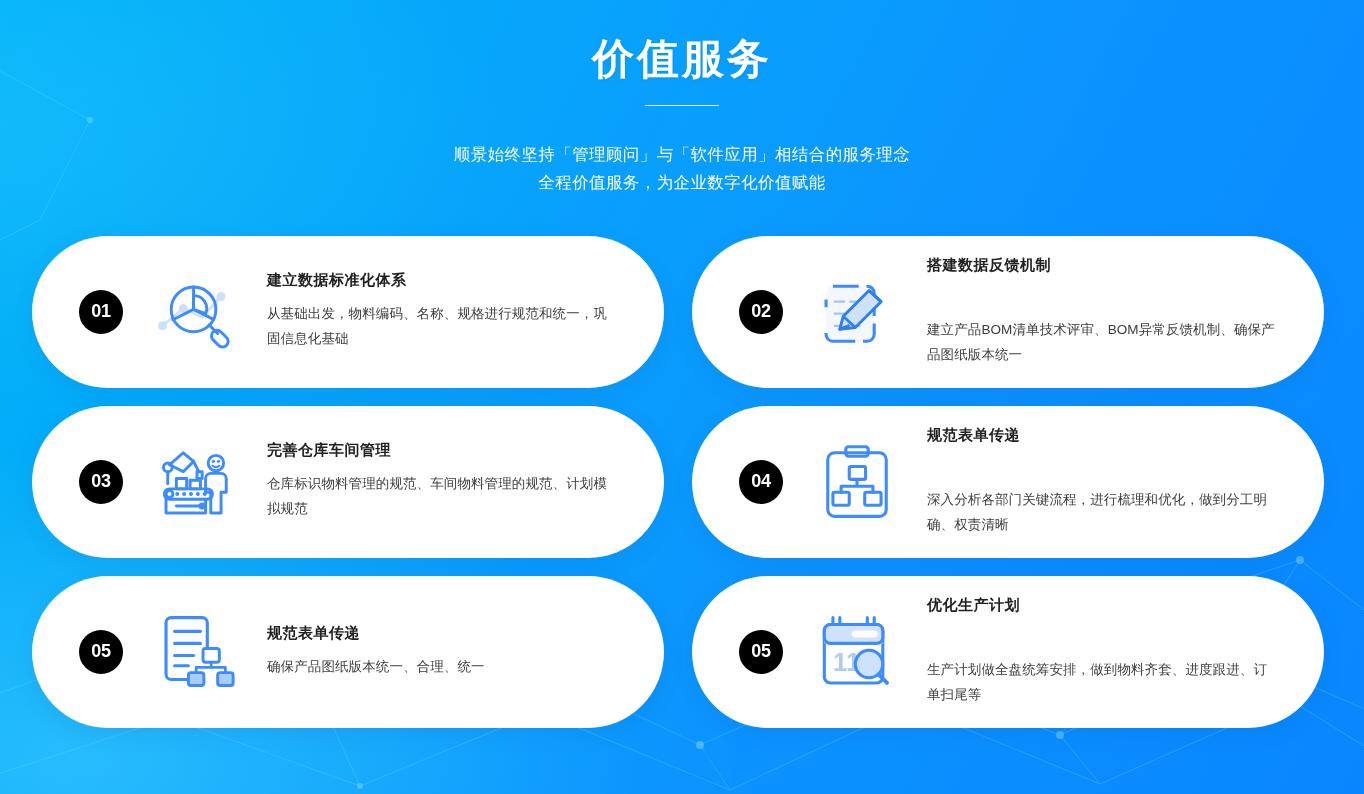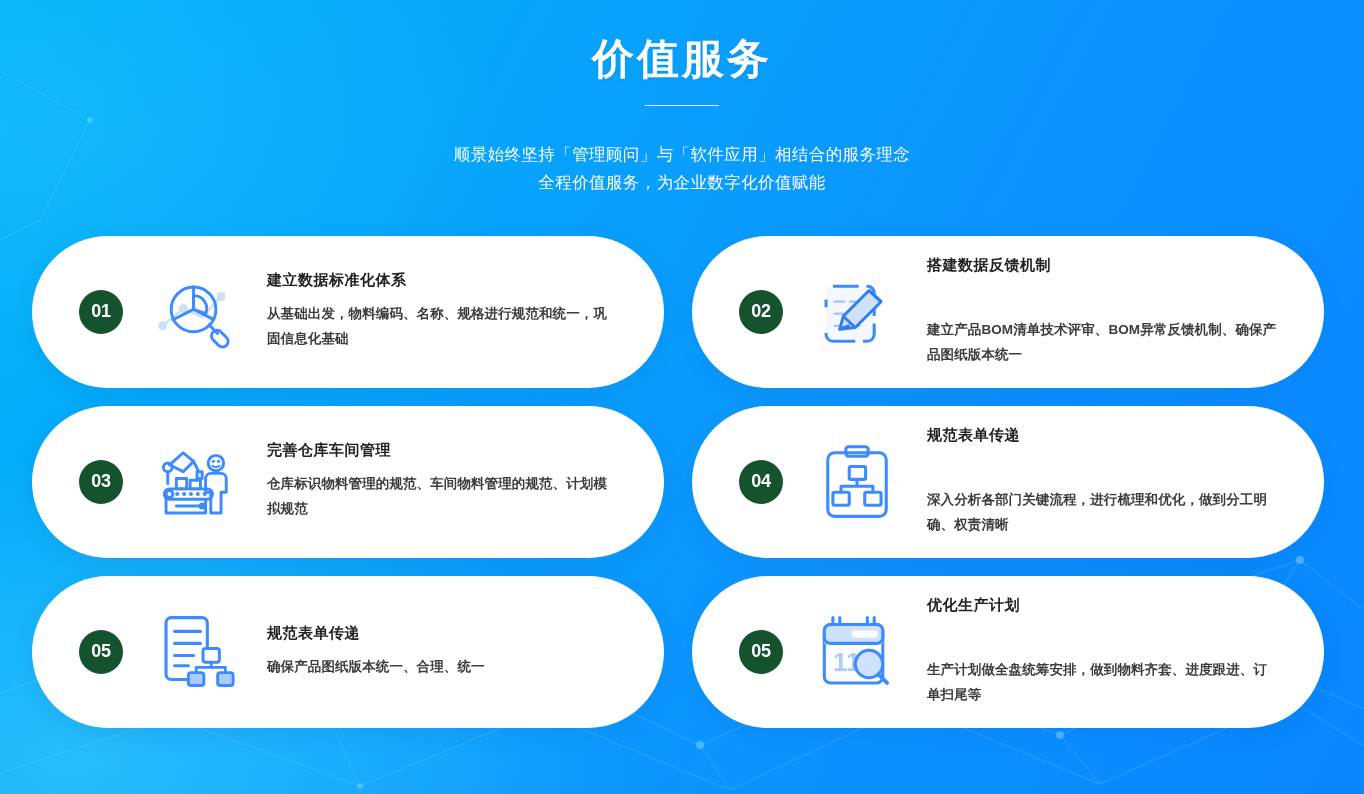--- a/index.html
+++ b/index.html
@@ -86,21 +86,21 @@
     display: flex;
     align-items: center;
     box-shadow: 0 6px 22px rgba(0, 70, 150, .10);
   }
 
   .badge {
     flex: 0 0 auto;
     width: 44px;
     height: 44px;
     border-radius: 50%;
-    background: #14532d;
+    background: #000000;
     color: #ffffff;
     font-size: 18px;
     font-weight: 700;
     letter-spacing: -.3px;
     display: flex;
     align-items: center;
     justify-content: center;
     margin-left: 47px;
     font-family: "Liberation Sans Narrow", "Liberation Sans", sans-serif;
   }
@@ -131,21 +131,20 @@
     line-height: 1.2;
   }
 
   .card-desc {
     margin-top: 13px;
     color: #3d3d3d;
     font-size: 13.5px;
     line-height: 1.85;
     letter-spacing: .1px;
     max-width: 340px;
-    font-weight: bold;
   }
 
   
   .col-right .card-desc { max-width: 350px; margin-top: 44px; }
 </style>
 </head>
 <body>
 
 <svg class="bg-network" viewBox="0 0 1364 794" preserveAspectRatio="none">
   <g stroke="#7FE0FF" stroke-width="1" fill="none" opacity=".5">

